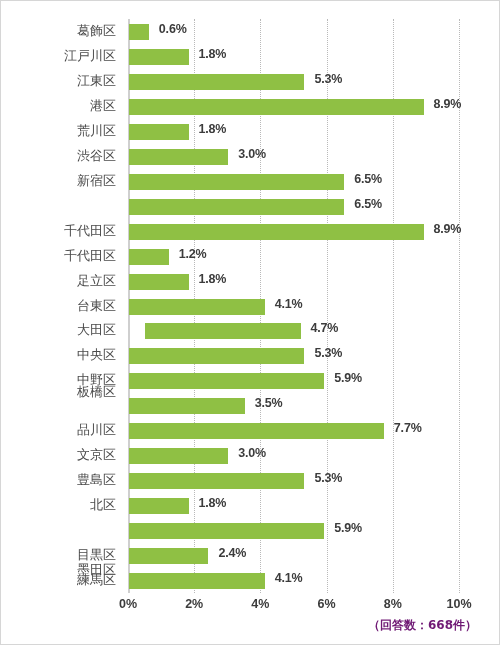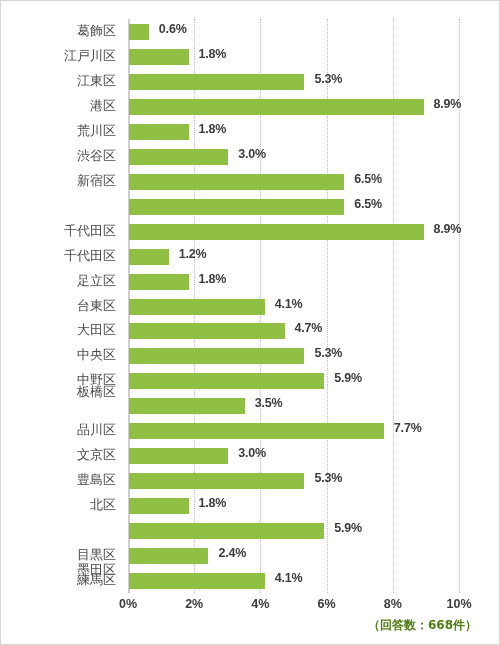--- a/index.html
+++ b/index.html
@@ -121,21 +121,21 @@
     transform: translateX(-50%);
     white-space: nowrap;
   }
 
   .footnote {
     position: absolute;
     right: 22px;
     top: 616px;
     font-size: 12px;
     font-weight: bold;
-    color: #4d7c0f;
+    color: #701a75;
     font-family: "DejaVu Sans", "Liberation Sans", sans-serif;
     white-space: nowrap;
   }
 </style>
 </head>
 <body>
 
 <div id="chart-root">
 
   <div class="cat-labels">
@@ -214,21 +214,21 @@
           <div class="bar-value" style="left: 42.72px;">1.2%</div>
         </div>
         <div class="row" style="top: 249.565px; height: 24.9565px;">
           <div class="bar" style="width: 59.58px; background: rgb(143, 192, 68);"></div>
           <div class="bar-value" style="left: 62.58px;">1.8%</div>
         </div>
         <div class="row" style="top: 274.522px; height: 24.9565px;">
           <div class="bar" style="width: 135.71px; background: rgb(143, 192, 68);"></div>
           <div class="bar-value" style="left: 138.71px;">4.1%</div>
         </div>
-        <div class="row" style="top: 299.478px; height: 24.9565px;">
+        <div class="row" style="top: 299.478px; height: 24.9565px; margin-left: 16px;">
           <div class="bar" style="width: 155.57px; background: rgb(143, 192, 68);"></div>
           <div class="bar-value" style="left: 158.57px;">4.7%</div>
         </div>
         <div class="row" style="top: 324.435px; height: 24.9565px;">
           <div class="bar" style="width: 175.43px; background: rgb(143, 192, 68);"></div>
           <div class="bar-value" style="left: 178.43px;">5.3%</div>
         </div>
         <div class="row" style="top: 349.391px; height: 24.9565px;">
           <div class="bar" style="width: 195.29px; background: rgb(143, 192, 68);"></div>
           <div class="bar-value" style="left: 198.29px;">5.9%</div>

